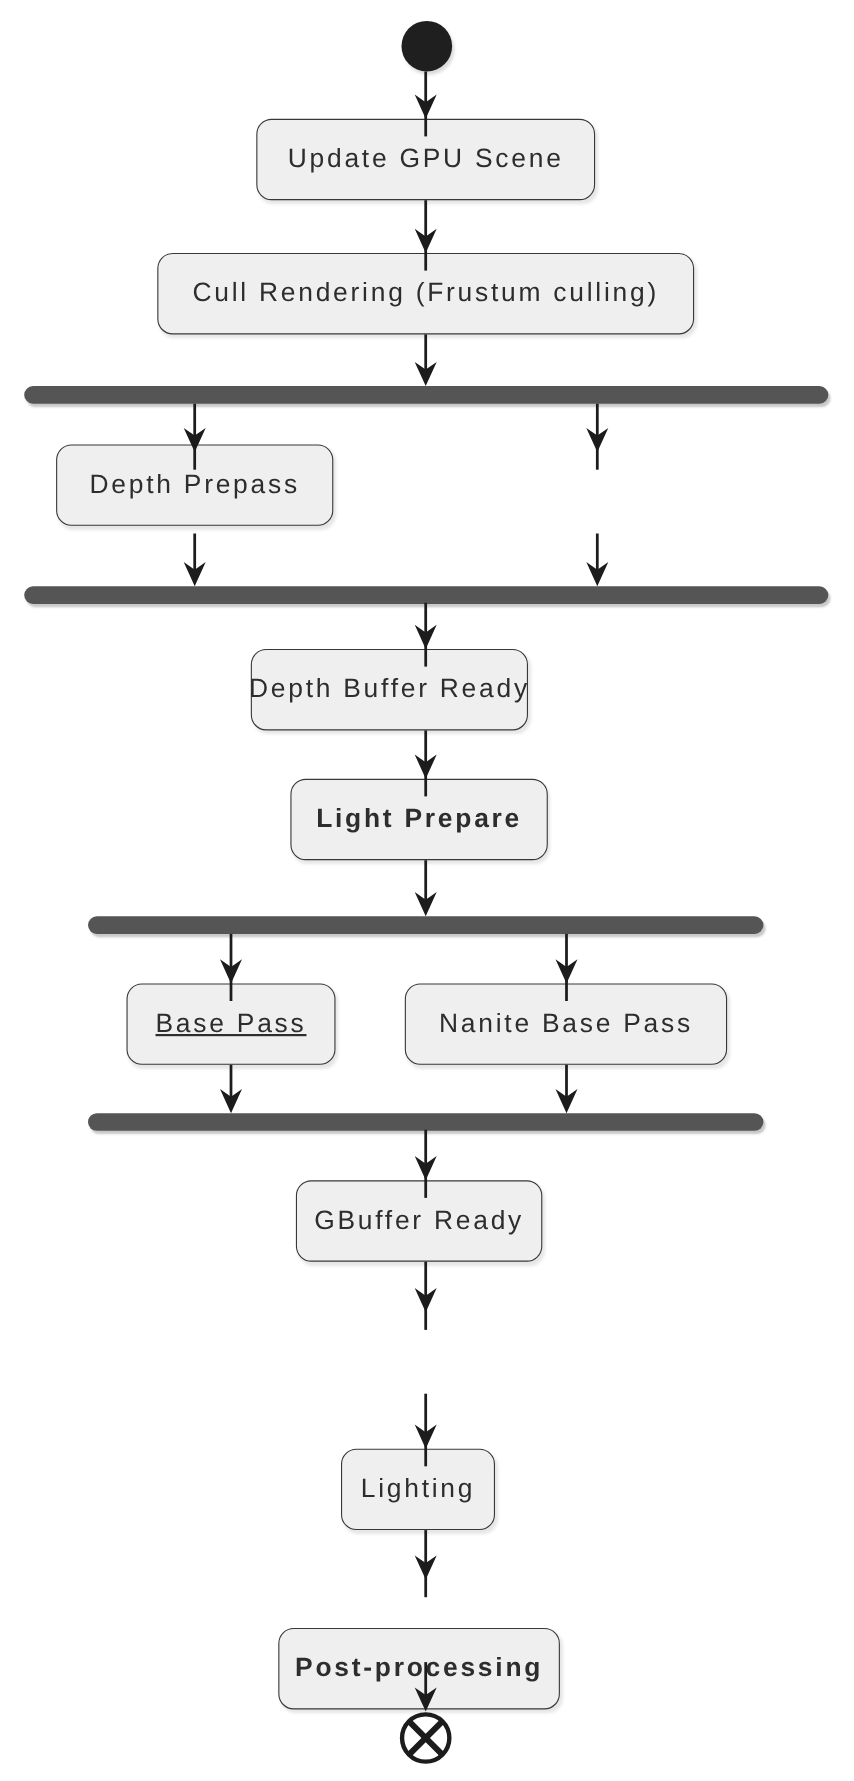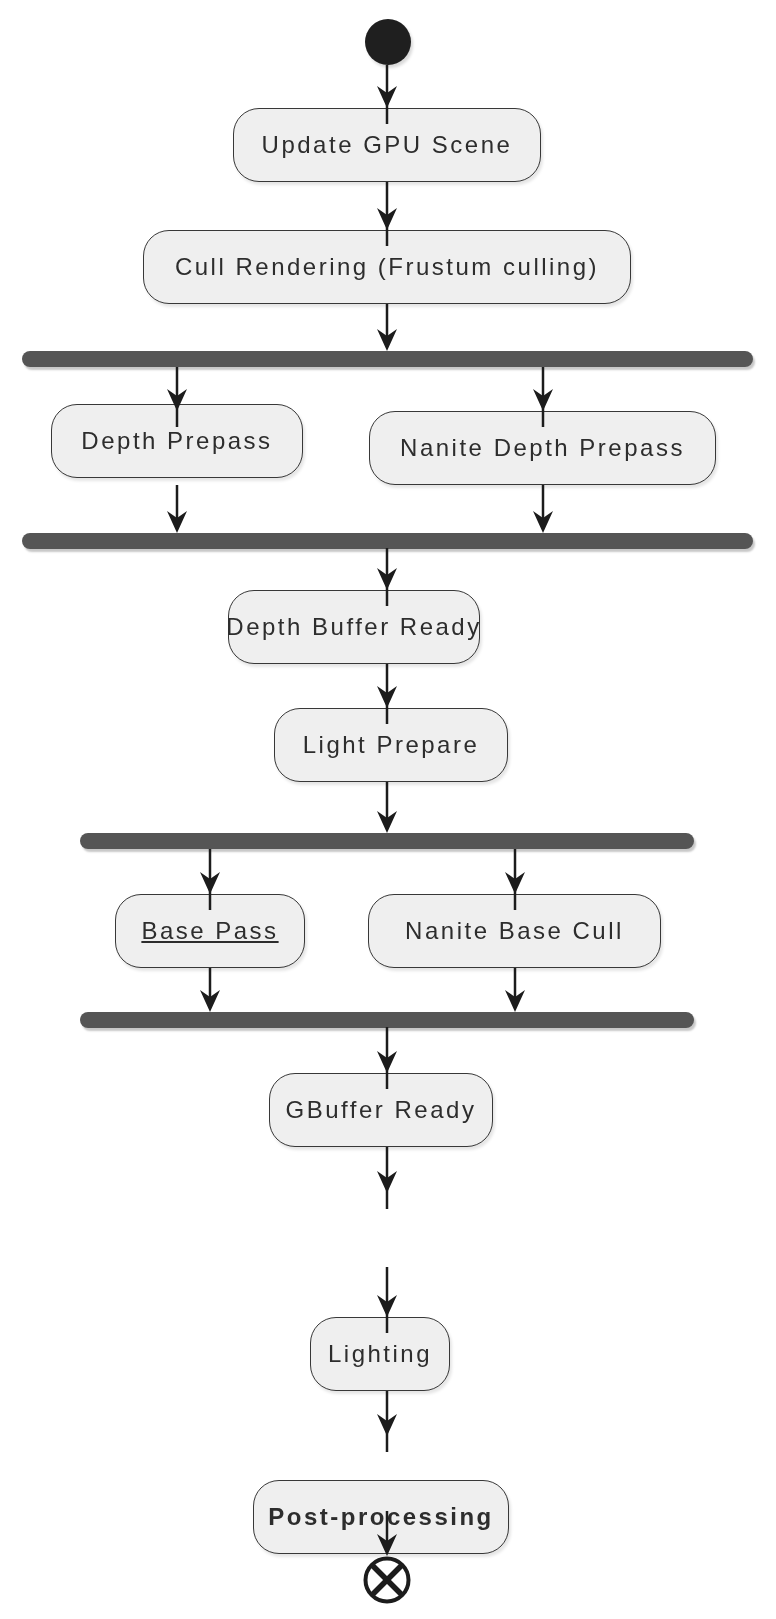--- a/index.html
+++ b/index.html
@@ -8,21 +8,21 @@
     width:776px;height:1619px;
     background:var(--background,#ffffff);
     font-family:"Liberation Sans", sans-serif;
     overflow:hidden;
   }
   .activity{
     position:absolute;
     box-sizing:border-box;
     background:var(--activity-fill,#efefef);
     border:1.5px solid var(--activity-border,#383838);
-    border-radius:26px;
+    border-radius:14px;
     display:flex;align-items:center;justify-content:center;
     font-size:24px;
     letter-spacing:2.5px;
     color:var(--text,#2d2d2d);
     white-space:nowrap;
     height:74px;
     box-shadow:2px 3px 3px rgba(0,0,0,0.10);
   }
   .sync-bar{
     position:absolute;
@@ -50,31 +50,30 @@
 <div class="canvas">
 
   <div class="start-node" style="left:365px;top:19px;"></div>
 
   <div class="activity" style="left:233px;top:108px;width:308px;">Update GPU Scene</div>
   <div class="activity" style="left:143px;top:230px;width:488px;">Cull Rendering (Frustum culling)</div>
 
   <div class="sync-bar" style="left:22px;top:351px;width:731px;"></div>
 
   <div class="activity" style="left:51px;top:404px;width:252px;">Depth Prepass</div>
-  <div class="activity" style="left:369px;top:411px;width:347px;">Nanite Depth Prepass</div>
 
   <div class="sync-bar" style="left:22px;top:533px;width:731px;"></div>
 
   <div class="activity" style="left:228px;top:590px;width:252px;">Depth Buffer Ready</div>
-  <div class="activity" style="left:274px;top:708px;width:234px;">Light Prepare</div>
+  <div class="activity" style="left:264px;top:708px;width:234px;font-weight:bold;">Light Prepare</div>
 
   <div class="sync-bar" style="left:80px;top:833px;width:614px;"></div>
 
   <div class="activity" style="left:115px;top:894px;width:190px;text-decoration:underline;">Base Pass</div>
-  <div class="activity" style="left:368px;top:894px;width:293px;">Nanite Base Cull</div>
+  <div class="activity" style="left:368px;top:894px;width:293px;">Nanite Base Pass</div>
 
   <div class="sync-bar" style="left:80px;top:1012px;width:614px;"></div>
 
   <div class="activity" style="left:269px;top:1073px;width:224px;">GBuffer Ready</div>
   <div class="activity" style="left:310px;top:1317px;width:140px;">Lighting</div>
   <div class="activity" style="left:253px;top:1480px;width:256px;font-weight:bold;">Post-processing</div>
 
   <svg class="end-node" style="left:361px;top:1554px;" width="52" height="52" viewBox="0 0 52 52">
     <circle cx="26" cy="26" r="21.5"></circle>
     <line x1="12" y1="12" x2="40" y2="40"></line>

